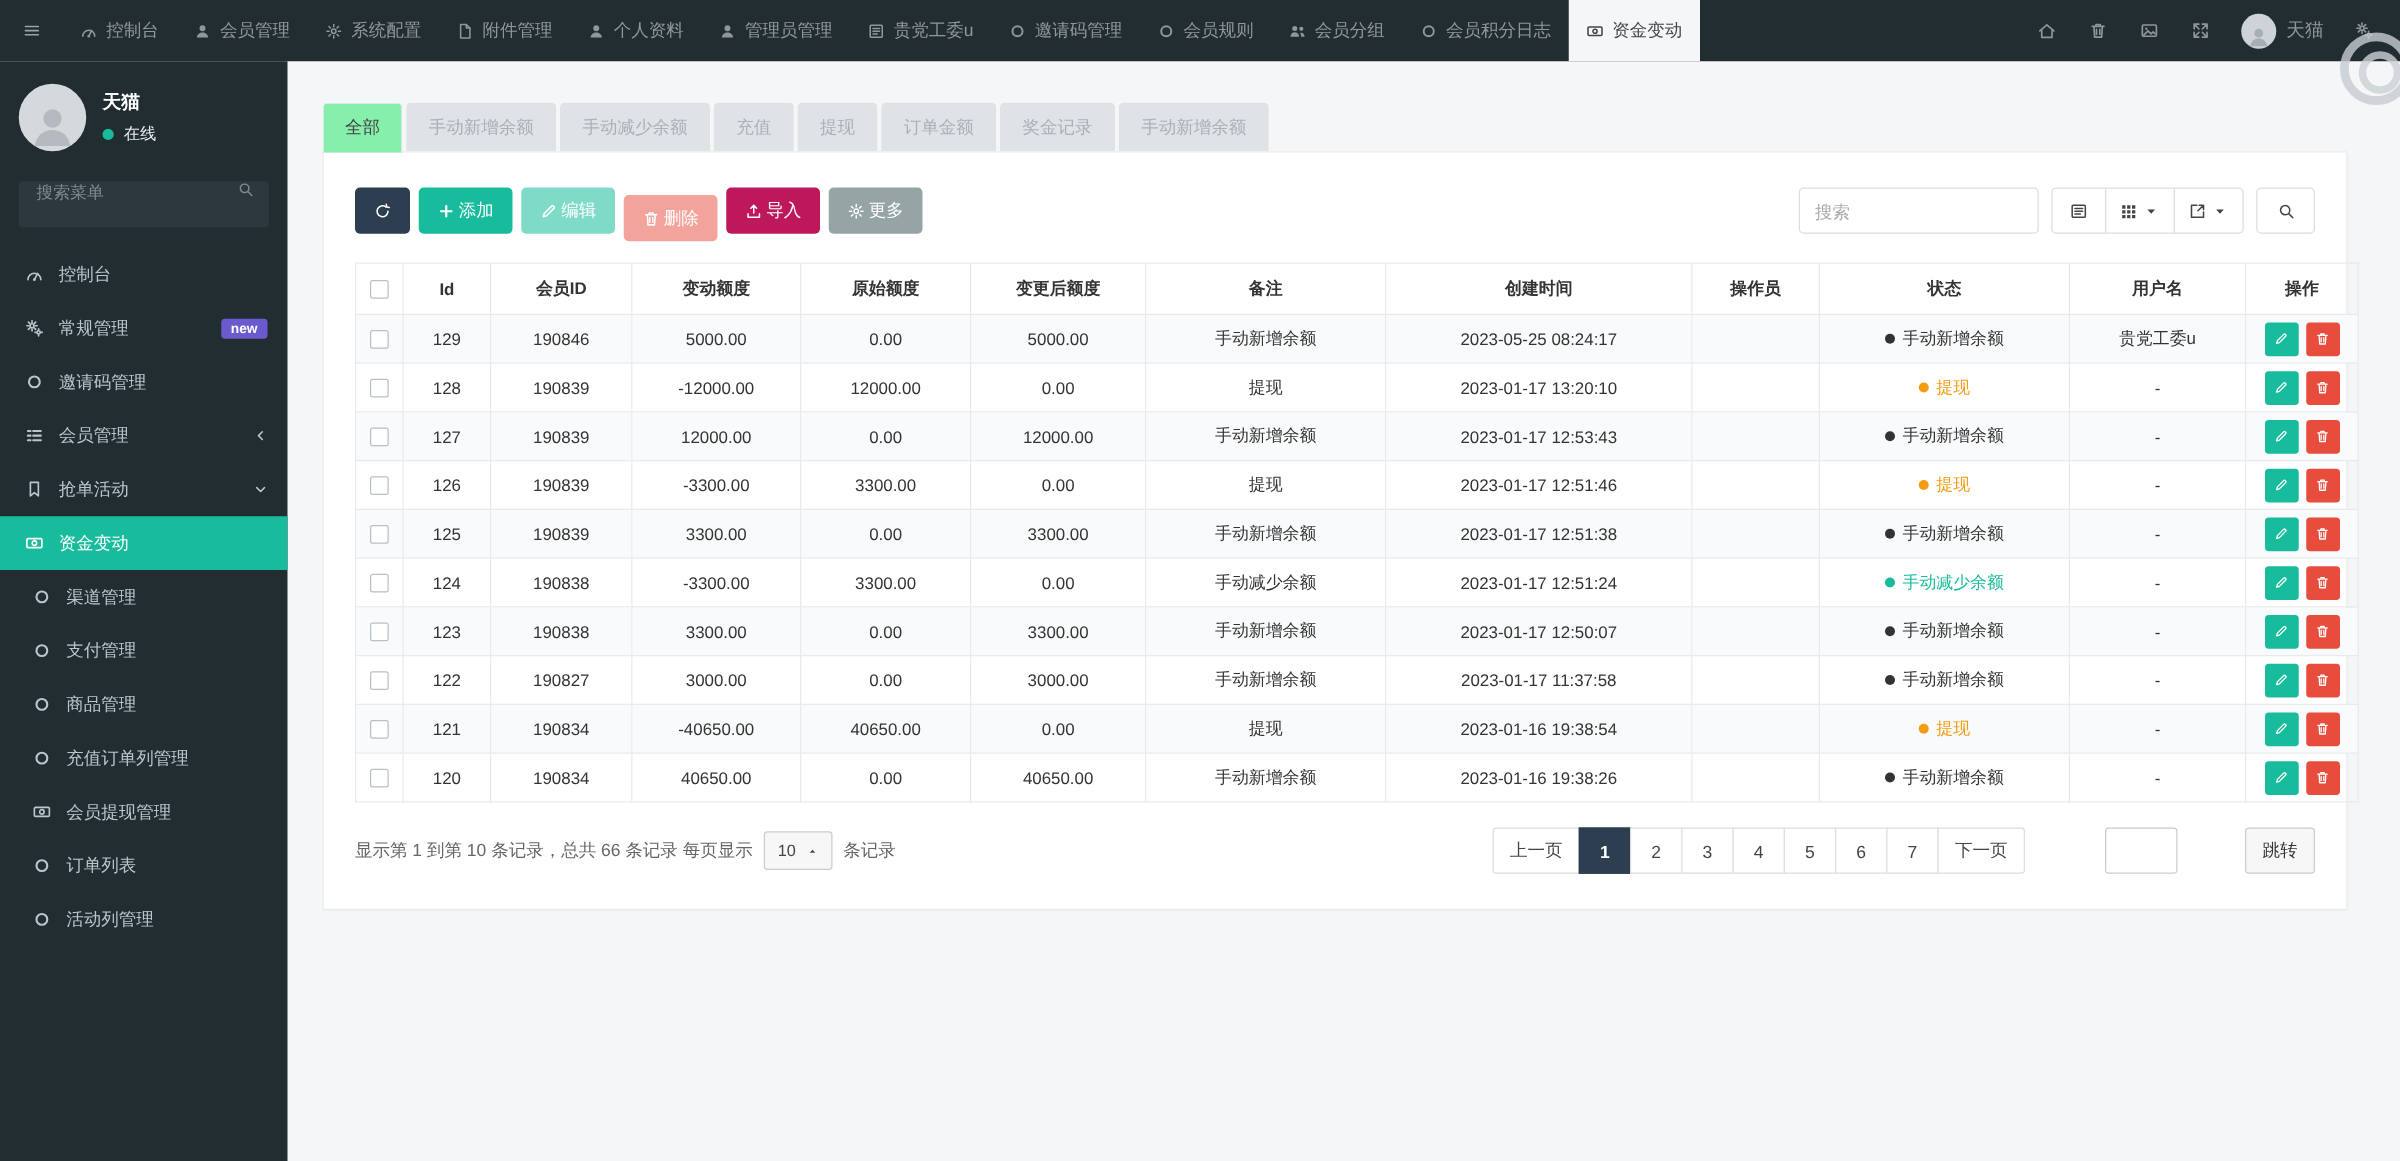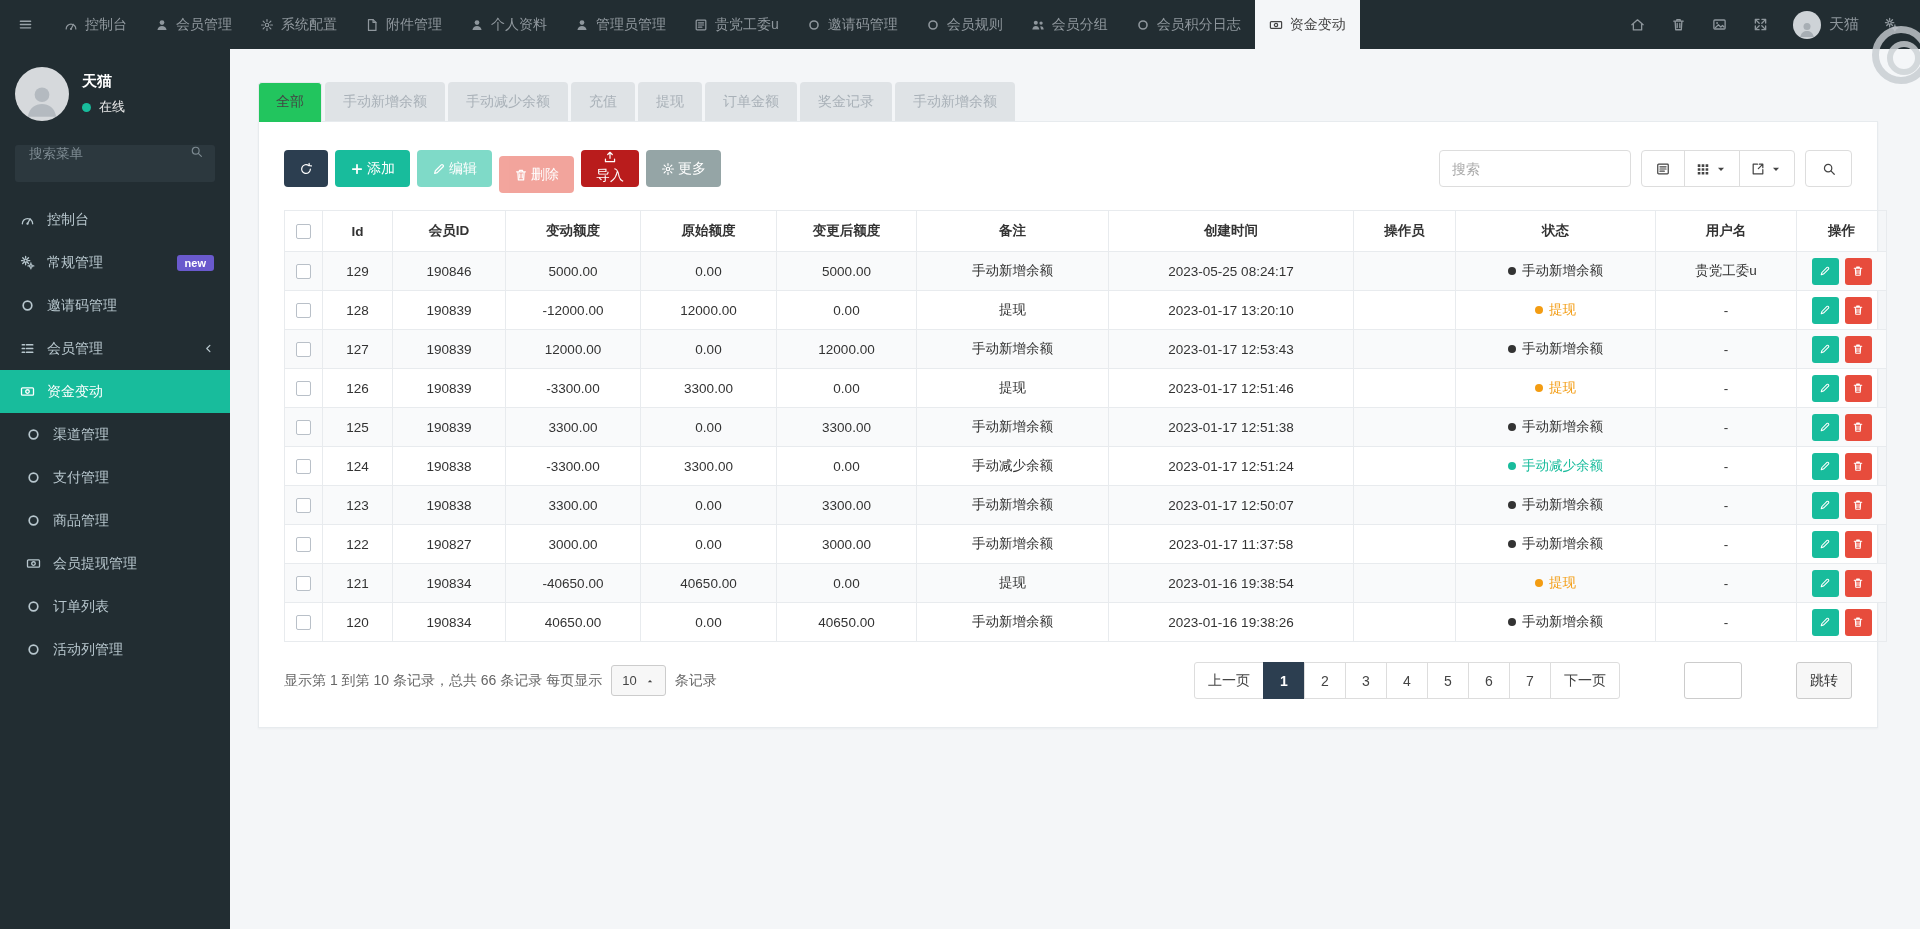--- a/index.html
+++ b/index.html
@@ -46,32 +46,32 @@
   .menu-item.sub { padding-left:26px; }
   .menu-item.active { background:#18bc9c; color:#fff; }
   .menu-label { flex:1; white-space:nowrap; overflow:hidden; }
   .badge-new { background:#6a5acd; color:#fff; font-size:11px; font-weight:bold; padding:2px 8px; border-radius:3px; }
   .chevron svg { width:11px; height:11px; }
 
   
   .main { position:absolute; left:230px; top:49px; right:0; bottom:0; padding:33px 42px 0 28px; }
   .tabs { display:flex; gap:3px; align-items:flex-end; position:relative; z-index:2; }
   .tab { background:#dfe3e6; color:#a9b1b8; padding:10px 17px; font-size:14px; border-radius:4px 4px 0 0; cursor:pointer; white-space:nowrap; border:1px solid transparent; border-bottom:none; }
-  .tab.active { background:#22c55e; color:#444; border-color:#e7ebee; margin-bottom:-1px; padding-bottom:11px; }
+  .tab.active { background:#86efac; color:#444; border-color:#e7ebee; margin-bottom:-1px; padding-bottom:11px; }
   .card { background:#fff; border:1px solid #e7ebee; box-shadow:0 1px 2px rgba(0,0,0,.04); }
   .card-body { padding:22px 25px 28px; }
 
   
   .toolbar { display:flex; align-items:center; margin-bottom:17px; }
   .btn { height:37px; border:none; border-radius:4px; color:#fff; font-size:14px; display:inline-flex; align-items:center; gap:3px; padding:0 15px; margin-right:7px; cursor:pointer; font-family:inherit; }
   .btn svg { width:14px; height:14px; }
   .btn-navy { background:#2c3e50; }
   .btn-teal { background:#18bc9c; }
   .btn-teal-disabled { background:#18bc9c; opacity:.55; cursor:not-allowed; }
-  .btn-red { background:#b91c1c;flex-direction:column; }
+  .btn-red { background:#be185d; }
   .btn-red-disabled { background:#e74c3c; opacity:.5; cursor:not-allowed;margin-top:12px; }
   .btn-grey { background:#95a5a6; }
   .toolbar-right { margin-left:auto; display:flex; align-items:center; }
   .search-input { width:192px; height:37px; border:1px solid #ddd; border-radius:4px; padding:0 12px; font-size:14px; color:#555; outline:none; background:#fff; font-family:inherit; }
   .search-input::placeholder { color:#aaa; }
   .view-group { display:flex; margin-left:10px; }
   .view-btn { height:37px; min-width:44px; padding:0 11px; background:#fff; border:1px solid #ddd; display:inline-flex; align-items:center; justify-content:center; gap:4px; color:#444; cursor:pointer; margin-left:-1px; }
   .view-btn:first-child { border-radius:4px 0 0 4px; margin-left:0; }
   .view-btn:last-child { border-radius:0 4px 4px 0; }
   .view-btn svg { width:14px; height:14px; }
@@ -308,20 +308,31 @@
         <svg viewBox="0 0 16 16" fill="none" stroke="currentColor" stroke-width="1.4" stroke-linecap="round" stroke-linejoin="round">
           <path d="M2.5 4h2.2M2.5 8h2.2M2.5 12h2.2M7 4h6.5M7 8h6.5M7 12h6.5" stroke-width="1.8"></path>
         </svg>
         <span class="menu-label">会员管理</span>
         <span class="chevron">
           <svg viewBox="0 0 16 16" fill="none" stroke="currentColor" stroke-width="1.4" stroke-linecap="round" stroke-linejoin="round">
             <path d="M10 3.5 5.5 8l4.5 4.5" stroke-width="1.8"></path>
           </svg>
         </span>
       </li>
+      <li class="menu-item">
+        <svg viewBox="0 0 16 16" fill="none" stroke="currentColor" stroke-width="1.4" stroke-linecap="round" stroke-linejoin="round">
+          <path d="M4.6 2h6.8v11.6L8 10.8l-3.4 2.8z"></path>
+        </svg>
+        <span class="menu-label">抢单活动</span>
+        <span class="chevron">
+          <svg viewBox="0 0 16 16" fill="none" stroke="currentColor" stroke-width="1.4" stroke-linecap="round" stroke-linejoin="round">
+            <path d="M3.5 6 8 10.5 12.5 6" stroke-width="1.8"></path>
+          </svg>
+        </span>
+      </li>
       <li class="menu-item active">
         <svg viewBox="0 0 16 16" fill="none" stroke="currentColor" stroke-width="1.4" stroke-linecap="round" stroke-linejoin="round">
           <rect x="1.6" y="4.2" width="12.8" height="7.6" rx="1"></rect>
           <circle cx="8" cy="8" r="1.9"></circle>
         </svg>
         <span class="menu-label">资金变动</span>
       </li>
       <li class="menu-item sub">
         <svg viewBox="0 0 16 16" fill="none" stroke="currentColor" stroke-width="1.4" stroke-linecap="round" stroke-linejoin="round">
           <circle cx="8" cy="8" r="4.6" stroke-width="1.8"></circle>
@@ -332,20 +343,26 @@
         <svg viewBox="0 0 16 16" fill="none" stroke="currentColor" stroke-width="1.4" stroke-linecap="round" stroke-linejoin="round">
           <circle cx="8" cy="8" r="4.6" stroke-width="1.8"></circle>
         </svg>
         <span class="menu-label">支付管理</span>
       </li>
       <li class="menu-item sub">
         <svg viewBox="0 0 16 16" fill="none" stroke="currentColor" stroke-width="1.4" stroke-linecap="round" stroke-linejoin="round">
           <circle cx="8" cy="8" r="4.6" stroke-width="1.8"></circle>
         </svg>
         <span class="menu-label">商品管理</span>
+      </li>
+      <li class="menu-item sub">
+        <svg viewBox="0 0 16 16" fill="none" stroke="currentColor" stroke-width="1.4" stroke-linecap="round" stroke-linejoin="round">
+          <circle cx="8" cy="8" r="4.6" stroke-width="1.8"></circle>
+        </svg>
+        <span class="menu-label">充值订单列管理</span>
       </li>
       <li class="menu-item sub">
         <svg viewBox="0 0 16 16" fill="none" stroke="currentColor" stroke-width="1.4" stroke-linecap="round" stroke-linejoin="round">
           <rect x="1.6" y="4.2" width="12.8" height="7.6" rx="1"></rect>
           <circle cx="8" cy="8" r="1.9"></circle>
         </svg>
         <span class="menu-label">会员提现管理</span>
       </li>
       <li class="menu-item sub">
         <svg viewBox="0 0 16 16" fill="none" stroke="currentColor" stroke-width="1.4" stroke-linecap="round" stroke-linejoin="round">

